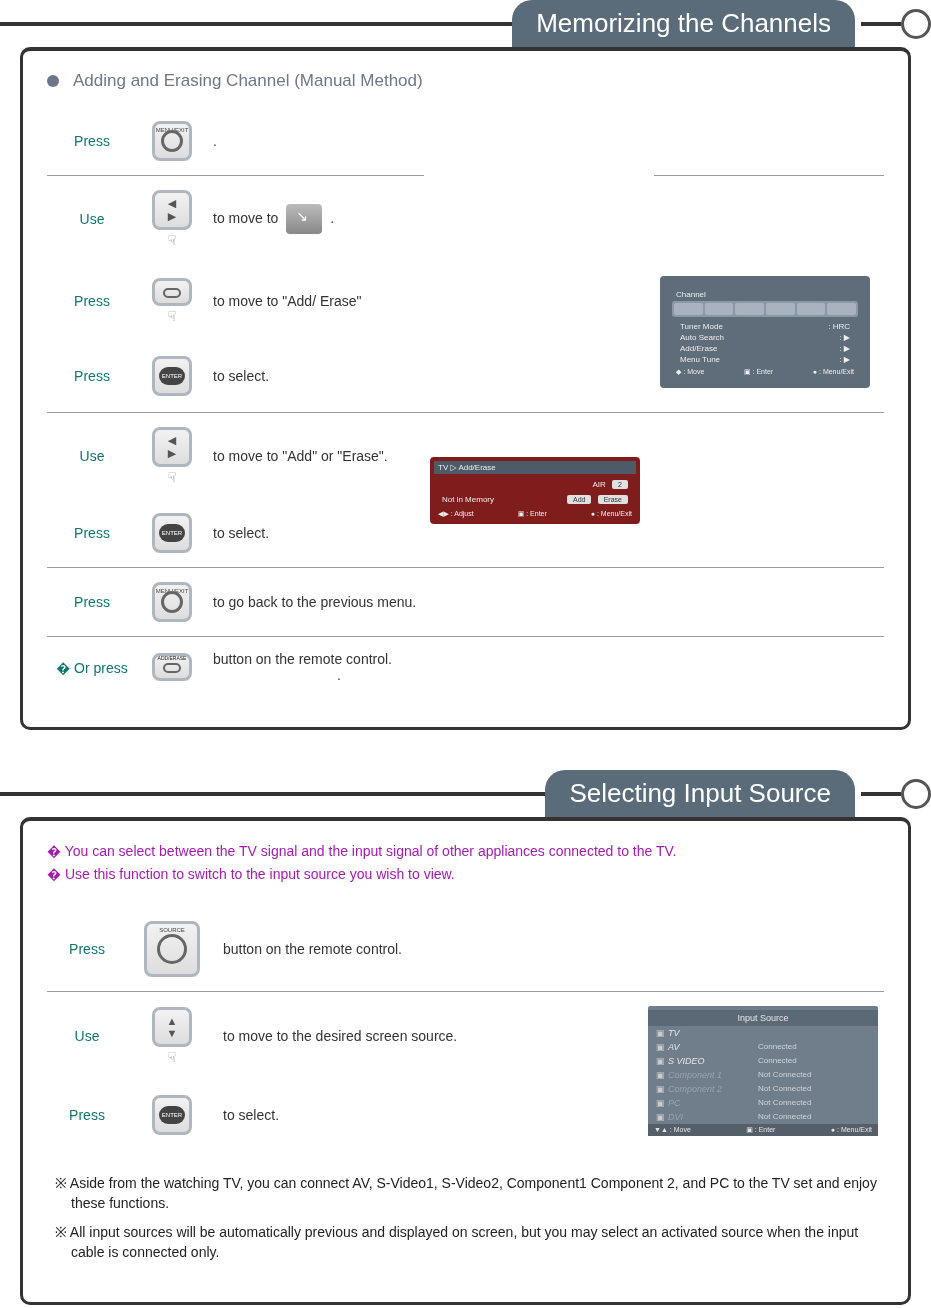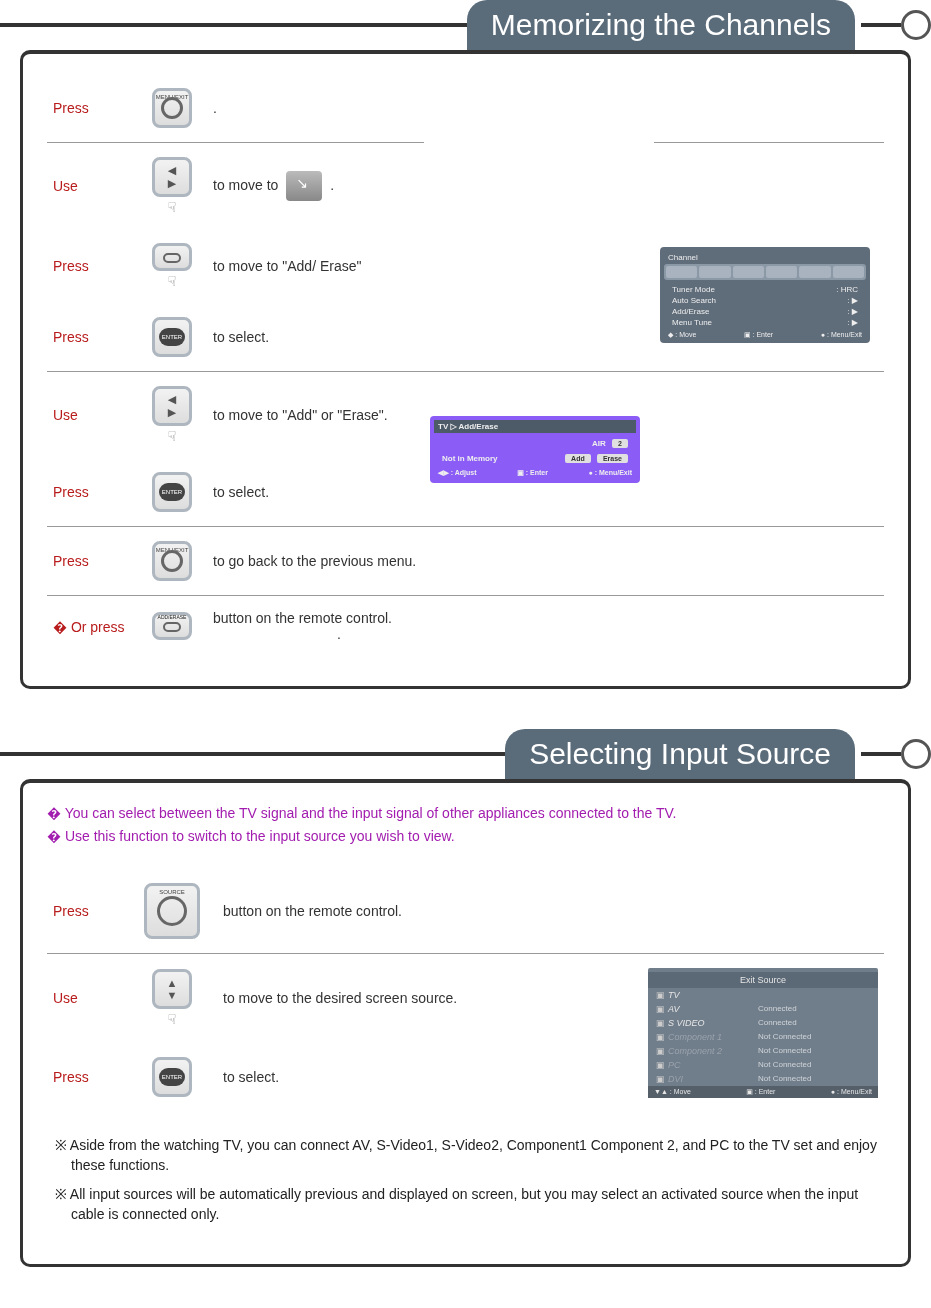--- a/index.html
+++ b/index.html
@@ -13,21 +13,21 @@
   }
   .section-header {
     display: flex;
     justify-content: flex-end;
     align-items: center;
     margin-bottom: 0;
   }
   .header-bar {
     background: #5a6b7a;
     color: #fff;
-    font-size: 30px;
+    font-size: 26px;
     font-weight: normal;
     padding: 8px 24px;
     border-radius: 20px 20px 0 0;
     display: inline-block;
   }
   .hub {
     display: flex;
     align-items: center;
     margin-left: 6px;
   }
@@ -69,21 +69,21 @@
     border-collapse: collapse;
   }
   table.steps tr {
     border-bottom: 1px solid #999;
   }
   table.steps tr:last-child { border-bottom: none; }
   table.steps td {
     padding: 14px 6px;
     vertical-align: middle;
   }
-  .col-label { width: 70px; text-align: left; color: #b91c1c; }
+  .col-label { width: 70px; text-align: center; color: #0f766e; }
   .col-icon  { width: 70px; text-align: center; }
   .col-text  { color: #333; }
   .btn-sim {
     display: inline-block;
     width: 40px; height: 40px;
     border: 3px solid #aeb6bf;
     border-radius: 8px;
     background: linear-gradient(#f2f2f2,#ddd);
     position: relative;
     vertical-align: middle;
@@ -156,43 +156,42 @@
     position: absolute; top: 4px; left: 10px;
     color: #fff; font-size: 14px;
   }
   
   .osd {
     width: 210px;
     background: #5f6c7a;
     color: #eee;
     font-size: 8px;
     border-radius: 4px;
-    padding: 4px;
+    padding: 12px;
     margin-bottom: 10px;
   }
   .osd .tabs {
     background: #8b98a6;
     height: 16px;
     border-radius: 3px;
     margin-bottom: 4px;
     display: flex; gap: 2px; padding: 2px;
   }
   .osd .tabs span {
     flex: 1; background: #a8b3bf; border-radius: 2px;
   }
   .osd .row { display: flex; justify-content: space-between; padding: 1px 8px; }
   .osd .foot { display: flex; justify-content: space-between; padding: 3px 4px 0; font-size: 7px; }
   .osd2 {
     width: 210px;
-    background: #8b5cf6;
+    background: #7f1d1d;
     color: #eee;
     font-size: 8px;
     padding: 4px;
     border-radius: 4px;
-    font-weight: bold;
   }
   .osd2 .title { background: #4d5a68; padding: 2px 4px; margin-bottom: 4px; }
   .osd2 .pill { display: inline-block; background: #e0e0e0; color: #333; padding: 1px 6px; border-radius: 2px; font-size: 7px; margin-left: 4px;}
   .osd3 {
     width: 230px;
     background: #707d8a;
     color: #e6e6e6;
     font-size: 9px;
     padding: 4px 0 0 0;
     border-radius: 2px;
@@ -222,20 +221,24 @@
     </div>
   <div class="header-bar">Memorizing the Channels</div>
   <div class="hub">
     <div class="lead"></div>
       <div class="circle-big"></div>
   </div>
 </div>
 
 <div class="content-box">
 
+  <div class="subhead">
+    <span class="dot"></span>
+    <span>Adding and Erasing Channel (Manual Method)</span>
+  </div>
 
   <table class="steps">
 
     <tbody>
         <tr>
       <td class="col-label">Press</td>
       <td class="col-icon">
         <span class="btn-sim">
           <span class="toplabel">MENU/EXIT</span>
           <span class="ring"></span>
@@ -421,21 +424,21 @@
 
     <tr style="border-bottom:none">
       <td class="col-label">Use</td>
       <td class="col-icon">
         <span class="btn-sim"><span class="arrows">▲<br>▼</span></span>
         <span class="hand">☟</span>
       </td>
       <td class="col-text">to move to the desired screen source.</td>
       <td class="side-col" rowspan="2">
         <div class="osd3">
-          <div class="head">Exit Source</div>
+          <div class="head">Input Source</div>
           <div class="line">
                 <span>▣</span>
                 <span class="lbl">TV</span>
                 <span class="st"></span>
               </div>
           <div class="line">
                 <span>▣</span>
                 <span class="lbl">AV</span>
                 <span class="st">Connected</span>
               </div>

